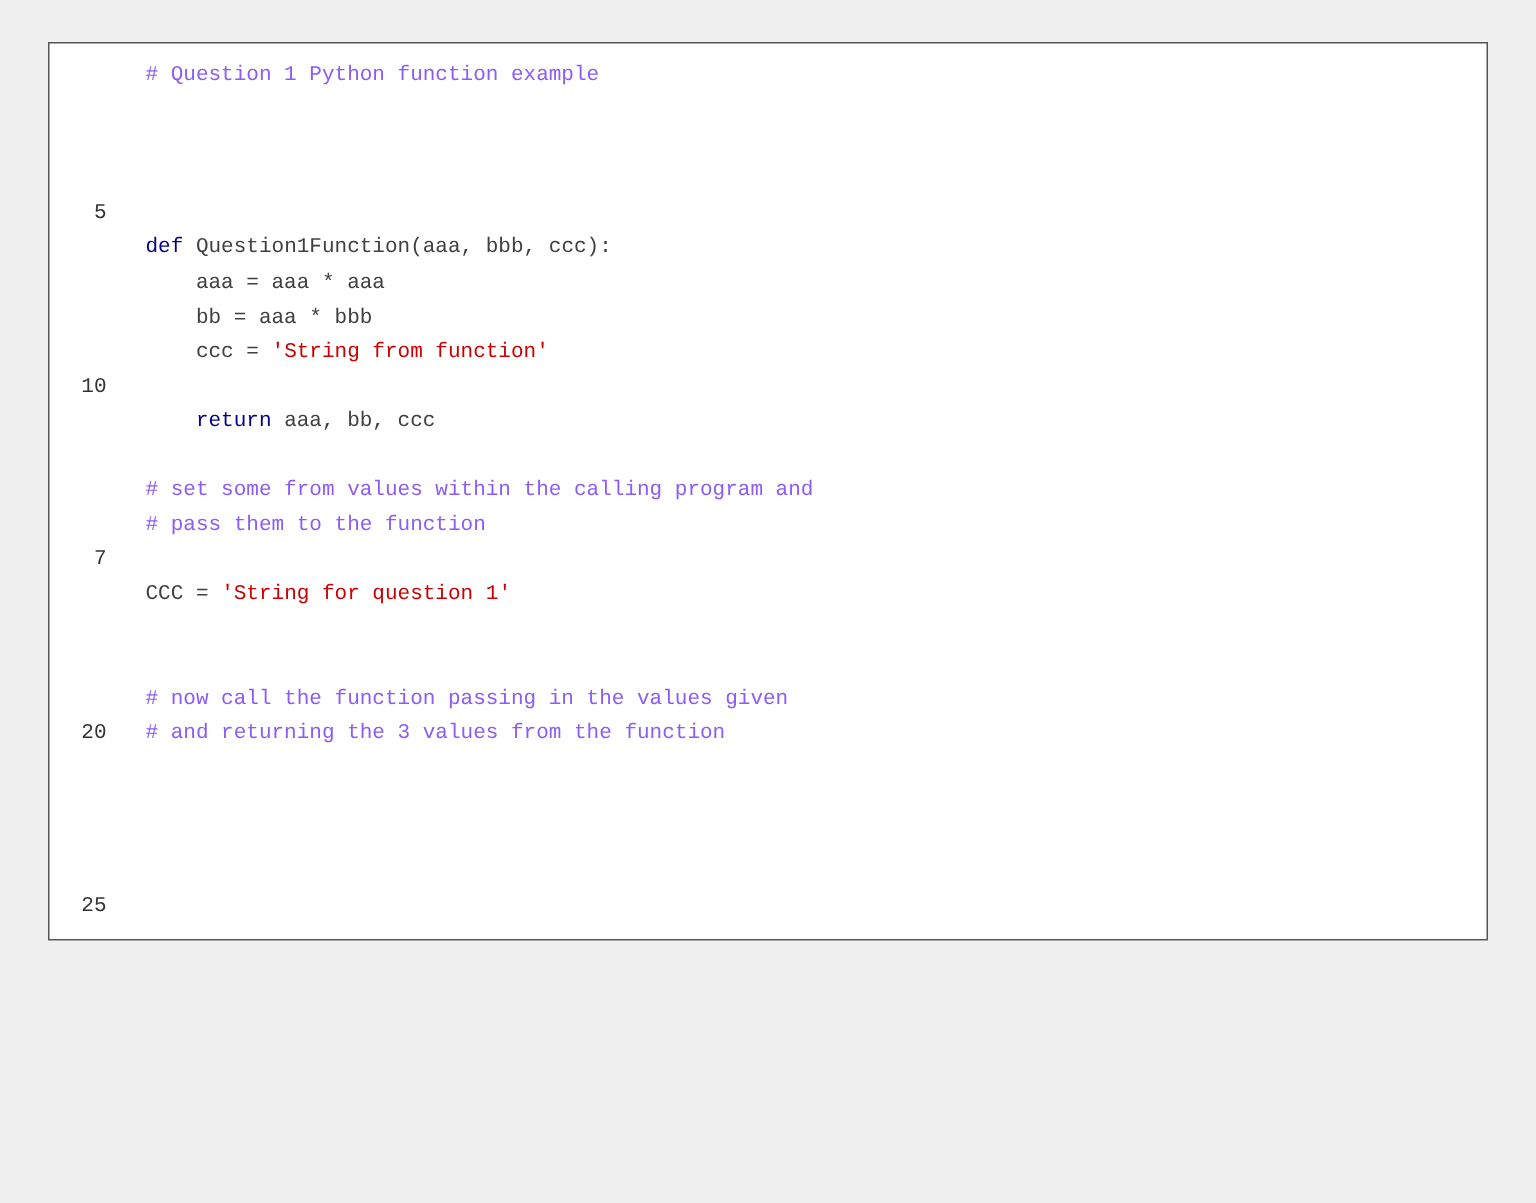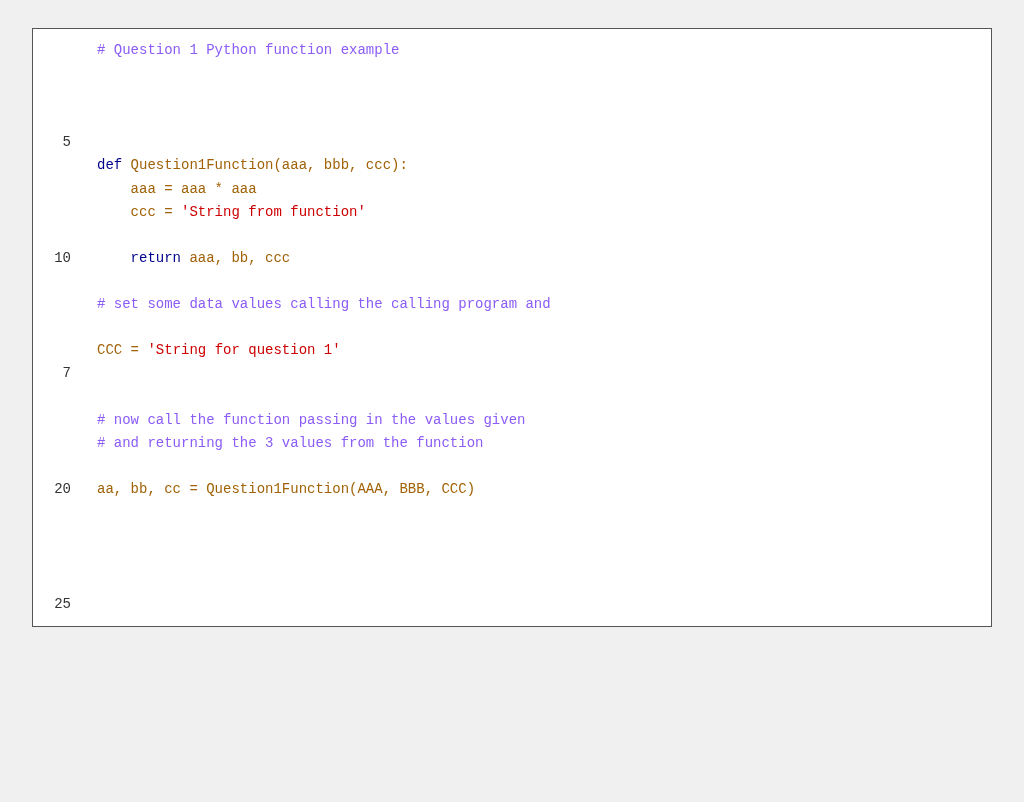--- a/index.html
+++ b/index.html
@@ -89,21 +89,21 @@
 
     .kw-blue {
       color: #00008B;
     }
 
     .kw-red {
       color: #CC0000;
     }
 
     .kw-black {
-      color: #a16207;
+      color: #404040;
     }
   </style>
 </head>
 <body>
 
 <div class="page-container">
   <div class="listing-title"></div>
   <div class="code-container">
     <div class="code-body">
       <div class="line-numbers" id="line-numbers-col">
@@ -134,29 +134,30 @@
           <span class="line-num">25</span>
         </div>
       <div class="code-lines" id="code-lines-col">
           <span class="code-line"><span class="kw-green"># Question 1 Python function example</span></span>
           <span class="code-line">&nbsp;</span>
           <span class="code-line">&nbsp;</span>
           <span class="code-line">&nbsp;</span>
           <span class="code-line">&nbsp;</span>
           <span class="code-line"><span class="kw-blue">def </span><span class="kw-black">Question1Function</span><span class="kw-black">(aaa, bbb, ccc):</span></span>
           <span class="code-line"><span class="kw-black">    aaa = aaa * aaa</span></span>
+          <span class="code-line"><span class="kw-black">    bb = aaa * bbb</span></span>
           <span class="code-line"><span class="kw-black">    ccc = </span><span class="kw-red">'String from function'</span></span>
           <span class="code-line">&nbsp;</span>
           <span class="code-line"><span class="kw-blue">    return </span><span class="kw-black">aaa, bb, ccc</span></span>
           <span class="code-line">&nbsp;</span>
-          <span class="code-line"><span class="kw-green"># set some data values calling the calling program and</span></span>
+          <span class="code-line"><span class="kw-green"># set some from values within the calling program and</span></span>
+          <span class="code-line"><span class="kw-green"># pass them to the function</span></span>
           <span class="code-line">&nbsp;</span>
           <span class="code-line"><span class="kw-black">CCC = </span><span class="kw-red">'String for question 1'</span></span>
           <span class="code-line">&nbsp;</span>
           <span class="code-line">&nbsp;</span>
           <span class="code-line"><span class="kw-green"># now call the function passing in the values given</span></span>
           <span class="code-line"><span class="kw-green"># and returning the 3 values from the function</span></span>
           <span class="code-line">&nbsp;</span>
-          <span class="code-line"><span class="kw-black">aa, bb, cc = </span><span class="kw-black">Question1Function</span><span class="kw-black">(AAA, BBB, CCC)</span></span>
         </div>
     </div>
   </div>
 </div>
 
 </body></html>

